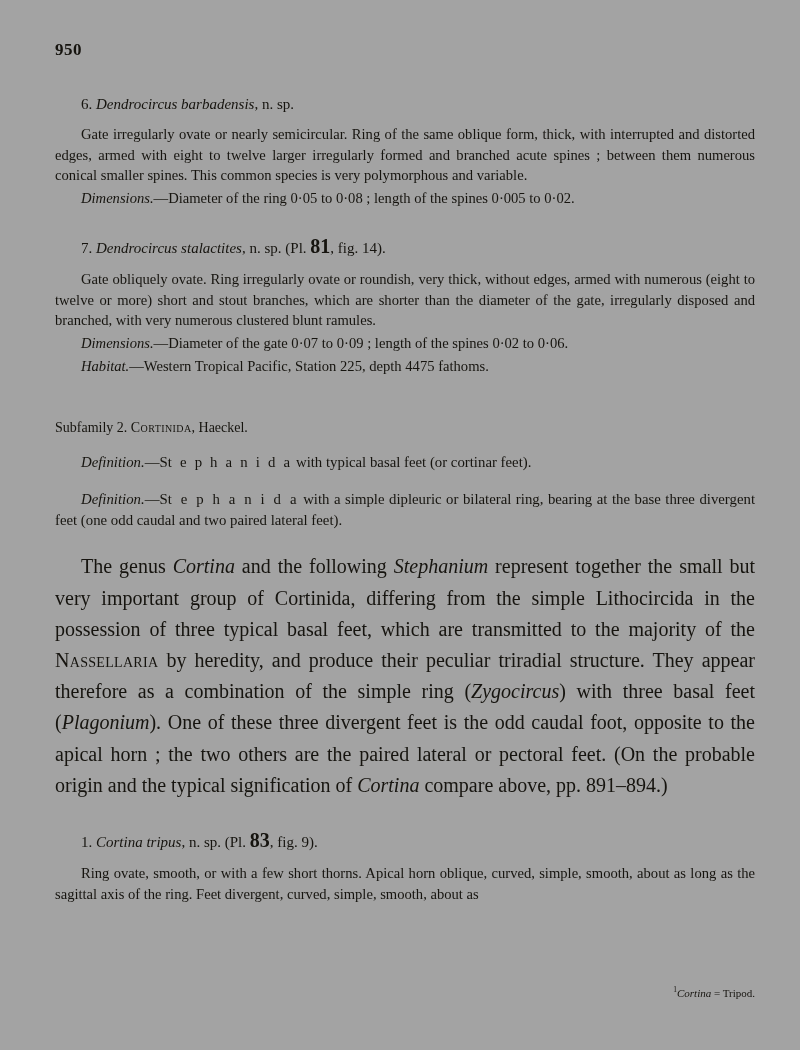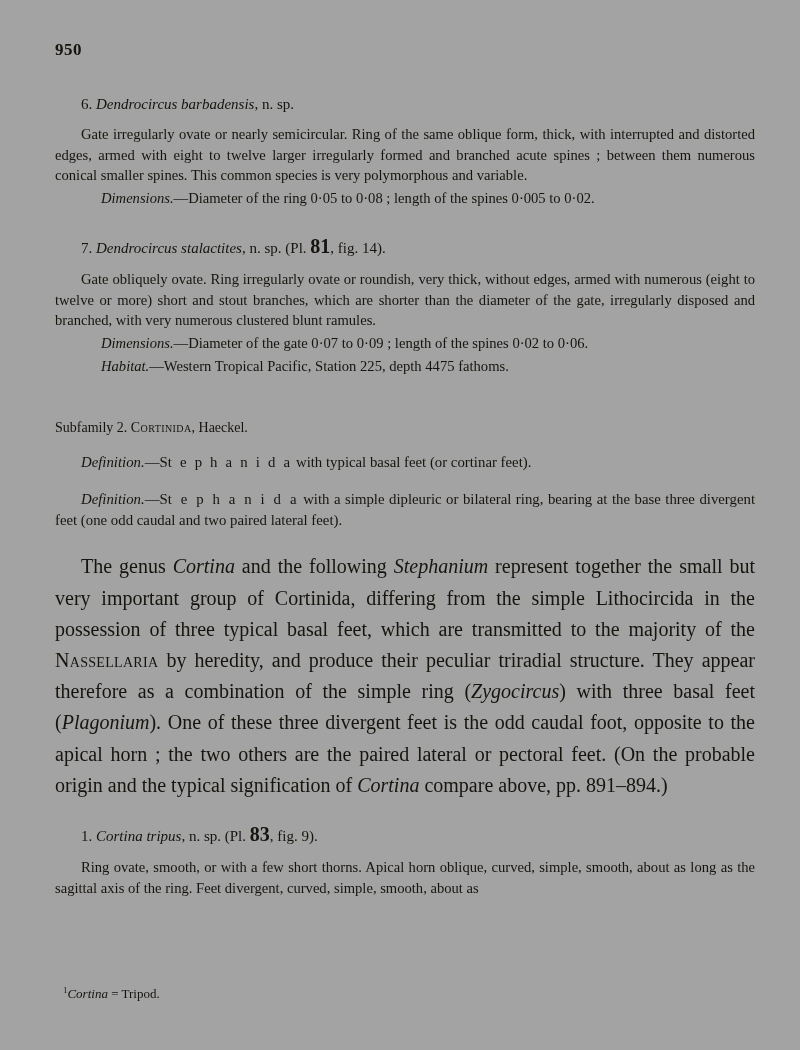--- a/index.html
+++ b/index.html
@@ -81,21 +81,20 @@
   }
   p.sub {
     margin: 2px 0 0 0;
     font-size: 14.6px;
     line-height: 1.42;
     text-align: justify;
     text-indent: 26px;
   }
   p.sub .term {
     font-style: italic;
-    margin-left: 20px;
   }
   .center {
     text-align: left;
     text-indent: 0;
     margin-top: 44px;
     font-size: 14px;
   }
   .center .sc {
     font-variant: small-caps;
     letter-spacing: 0.4px;
@@ -125,25 +124,25 @@
   sup { font-size: 0.68em; vertical-align: super; }
   .bigpara {
     margin-top: 20px;
     font-size: 20px;
     line-height: 1.56;
     text-align: justify;
     text-indent: 26px;
   }
   .footnote {
     position: absolute;
-    left: 63px;
+    left: 55px;
     top: 985px;
     width: 700px;
-    text-align: left;
-    font-size: 13px;
+    text-align: right;
+    font-size: 11px;
   }
   .footnote .fn-ital { font-style: italic; }
 </style>
 </head>
 <body>
 
 <div class="page">
   <div class="content">
 
     <div class="runhead">
@@ -179,21 +178,21 @@
     </p>
 
     <p class="def">
       <span class="term">Definition.</span><span>—S</span><span class="spaced">t e p h a n i d a</span><span> with a simple dipleuric or bilateral ring, bearing at the base three divergent feet (one odd caudal and two paired lateral feet).</span>
     </p>
 
     <p class="bigpara">
       <span>The genus </span><span class="ital">Cortina</span><span> and the following </span><span class="ital">Stephanium</span><span> represent together the small but very important group of Cortinida, differing from the simple Lithocircida in the possession of three typical basal feet, which are transmitted to the majority of the </span><span class="sc">Nassellaria</span><span> by heredity, and produce their peculiar triradial structure. They appear therefore as a combination of the simple ring (</span><span class="ital">Zygocircus</span><span>) with three basal feet (</span><span class="ital">Plagonium</span><span>). One of these three divergent feet is the odd caudal foot, opposite to the apical horn ; the two others are the paired lateral or pectoral feet. (On the probable origin and the typical signification of </span><span class="ital">Cortina</span><span> compare above, pp. 891–894.)</span>
     </p>
 
-    <div class="sp-heading" style="margin-top:22px;">
+    <div class="sp-heading" style="margin-top:28px;">
       <span class="num">1.</span>
       <span class="name">Cortina tripus</span><span>, n. sp. (Pl. </span><span class="plate">83</span><span>, fig. 9).</span>
     </div>
     <p class="body">Ring ovate, smooth, or with a few short thorns. Apical horn oblique, curved, simple, smooth, about as long as the sagittal axis of the ring. Feet divergent, curved, simple, smooth, about as</p>
 
   </div>
 
   <div class="footnote">
     <sup>1</sup><span class="fn-ital">Cortina</span><span> = Tripod.</span>
   </div>

